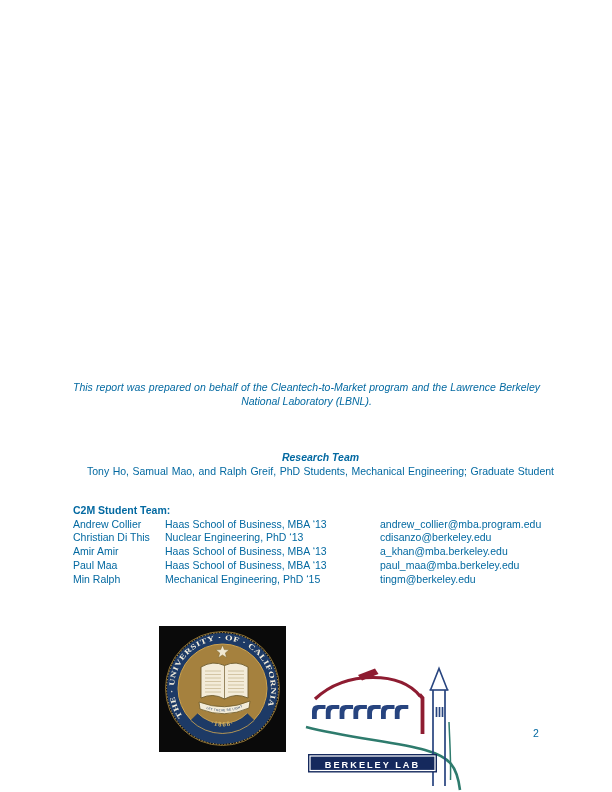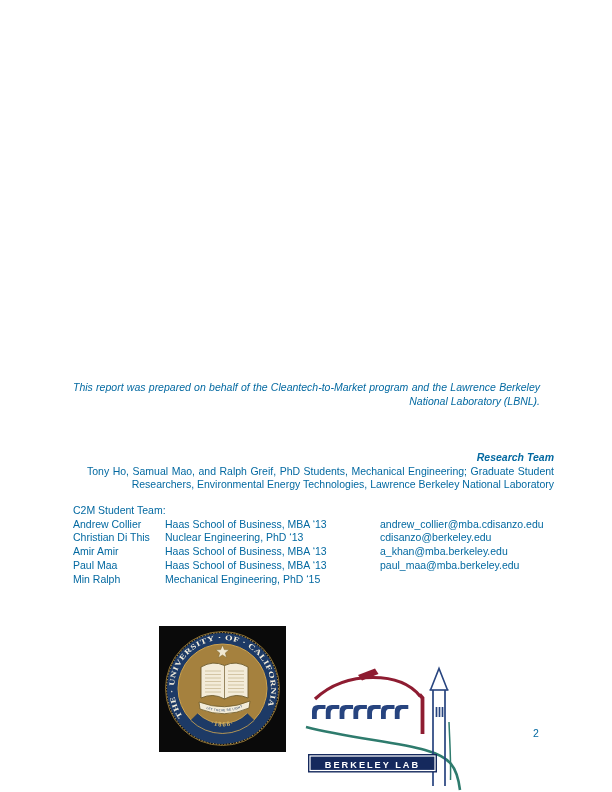--- a/index.html
+++ b/index.html
@@ -8,23 +8,23 @@
     width: 612px;
     height: 792px;
     background: #ffffff;
     font-family: "Liberation Sans", sans-serif;
     color: #0369a1;
     overflow: hidden;
   }
   .abs { position: absolute; }
   .textblock { font-size: 10.5px; line-height: 13.5px; }
   .jline { display: block; text-align: justify; text-align-last: justify; white-space: normal; }
-  .lline { display: block; text-align: right; }
+  .lline { display: block; text-align: center; }
   .italic { font-style: italic; }
-  .bold { font-weight: normal; }
+  .bold { font-weight: bold; }
   .bolditalic { font-weight: bold; font-style: italic; }
 
   .intro    { left: 73px; top: 381px; width: 467px; }
   .research { left: 87px; top: 451px; width: 467px; }
   .students { left: 73px; top: 504px; width: 467px; line-height: 13.7px; }
 
   .member-row { display: flex; }
   .col-name { width: 92px; flex: 0 0 92px; }
   .col-aff  { width: 215px; flex: 0 0 215px; }
   .col-email{ flex: 1 1 auto; }
@@ -43,49 +43,49 @@
 <div class="page">
 
   <div class="abs intro textblock italic">
     <span class="jline">This report was prepared on behalf of the Cleantech-to-Market program and the Lawrence Berkeley</span>
     <span class="lline">National Laboratory (LBNL).</span>
   </div>
 
   <div class="abs research textblock">
     <span class="lline bolditalic">Research Team</span>
     <span class="jline">Tony Ho, Samual Mao, and Ralph Greif, PhD Students, Mechanical Engineering; Graduate Student</span>
-    <span class="lline">Researchers, Environmental Energy Technologies, Lawrence Berkeley National Laboratory</span>
   </div>
 
   <div class="abs students textblock">
     <div class="bold">C2M Student Team:</div>
 
     <div class="member-row">
       <span class="col-name">Andrew Collier</span>
       <span class="col-aff">Haas School of Business, MBA ‘13</span>
-      <span class="col-email">andrew_collier@mba.cdisanzo.edu</span>
+      <span class="col-email">andrew_collier@mba.program.edu</span>
     </div>
     <div class="member-row">
       <span class="col-name">Christian Di This</span>
       <span class="col-aff">Nuclear Engineering, PhD ‘13</span>
       <span class="col-email">cdisanzo@berkeley.edu</span>
     </div>
     <div class="member-row">
       <span class="col-name">Amir Amir</span>
       <span class="col-aff">Haas School of Business, MBA ‘13</span>
       <span class="col-email">a_khan@mba.berkeley.edu</span>
     </div>
     <div class="member-row">
       <span class="col-name">Paul Maa</span>
       <span class="col-aff">Haas School of Business, MBA ‘13</span>
       <span class="col-email">paul_maa@mba.berkeley.edu</span>
     </div>
     <div class="member-row">
       <span class="col-name">Min Ralph</span>
       <span class="col-aff">Mechanical Engineering, PhD ‘15</span>
+      <span class="col-email">tingm@berkeley.edu</span>
     </div>
   </div>
 
   <div class="abs uc-seal">
     <svg width="127" height="126" viewBox="0 0 127 126">
       <rect x="0" y="0" width="127" height="126" fill="#0a0a0a"></rect>
       <circle cx="63.5" cy="62.5" r="57" fill="#0a0a0a" stroke="#8a6f33" stroke-width="1"></circle>
       <circle cx="63.5" cy="62.5" r="55.6" fill="none" stroke="#cda452" stroke-width="1.3" stroke-dasharray="1.2 1.7"></circle>
       <circle cx="63.5" cy="62.5" r="50" fill="none" stroke="#1d3a66" stroke-width="11"></circle>
       <circle cx="63.5" cy="62.5" r="44.5" fill="#a5813e"></circle>

